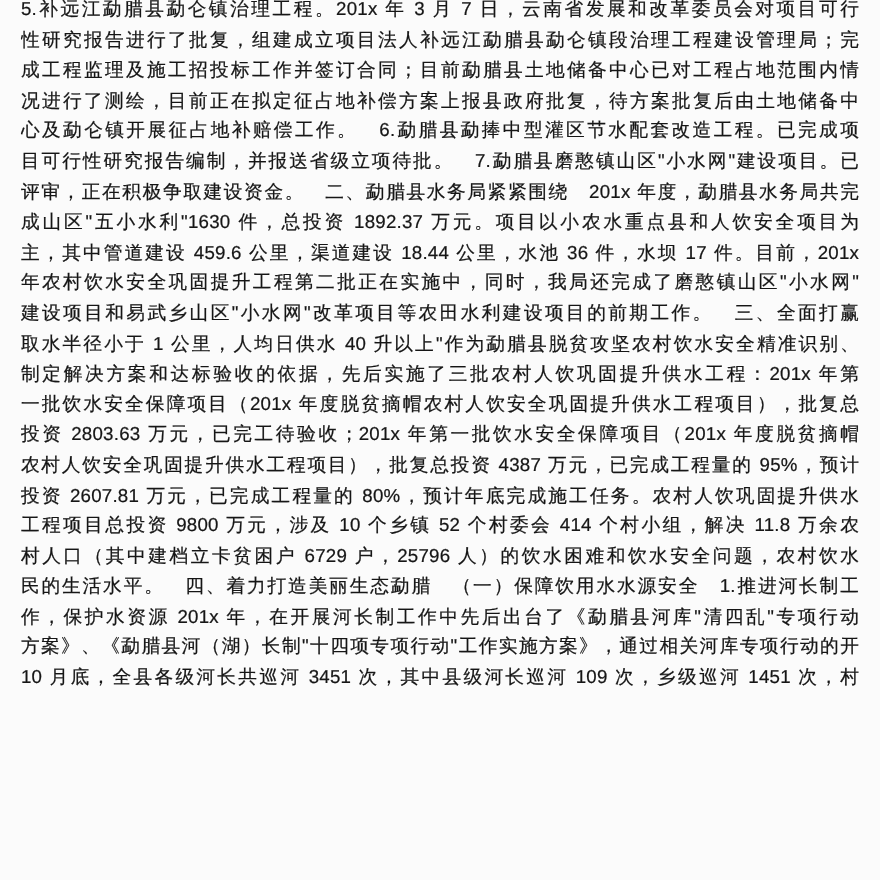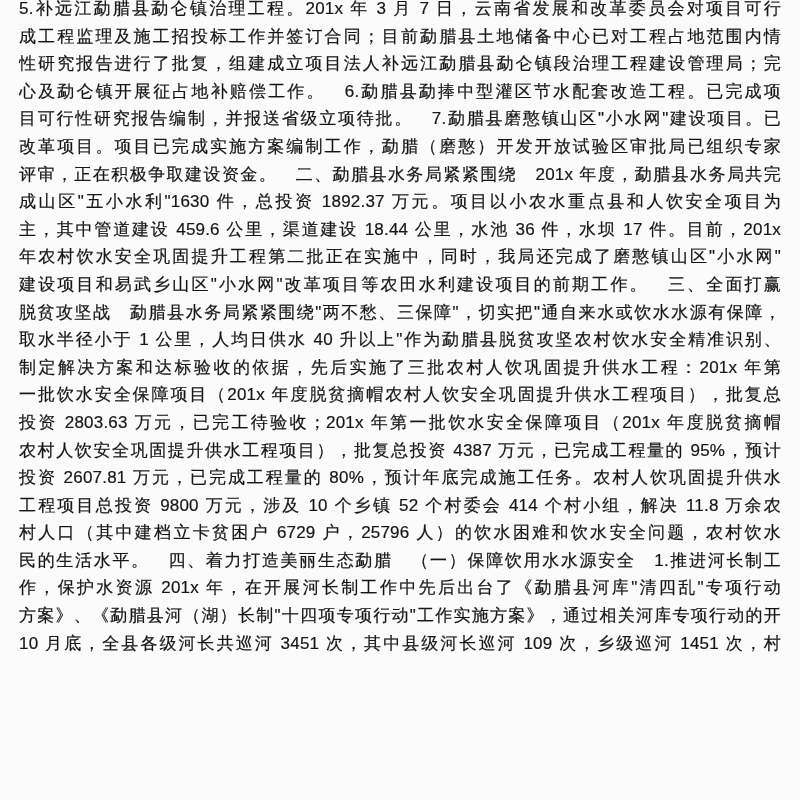--- a/index.html
+++ b/index.html
@@ -32,31 +32,30 @@
     text-align-last: justify;
     -webkit-text-stroke: 0.2px #161616;
   }
 </style>
 </head>
 <body>
 
 <div class="page">
   <div>
       <div class="text-line">5.补远江勐腊县勐仑镇治理工程。201x 年 3 月 7 日，云南省发展和改革委员会对项目可行</div>
+      <div class="text-line">性研究报告进行了批复，组建成立项目法人补远江勐腊县勐仑镇段治理工程建设管理局；完</div>
       <div class="text-line">成工程监理及施工招投标工作并签订合同；目前勐腊县土地储备中心已对工程占地范围内情</div>
-      <div class="text-line">性研究报告进行了批复，组建成立项目法人补远江勐腊县勐仑镇段治理工程建设管理局；完</div>
+      <div class="text-line">况进行了测绘，目前正在拟定征占地补偿方案上报县政府批复，待方案批复后由土地储备中</div>
       <div class="text-line">心及勐仑镇开展征占地补赔偿工作。　6.勐腊县勐捧中型灌区节水配套改造工程。已完成项</div>
       <div class="text-line">目可行性研究报告编制，并报送省级立项待批。　7.勐腊县磨憨镇山区"小水网"建设项目。已</div>
-      <div class="text-line">改革项目。项目已完成实施方案编制工作，勐腊（磨憨）开发开放试验区审批局已组织专家</div>
       <div class="text-line">评审，正在积极争取建设资金。　二、勐腊县水务局紧紧围绕　201x 年度，勐腊县水务局共完</div>
       <div class="text-line">成山区"五小水利"1630 件，总投资 1892.37 万元。项目以小农水重点县和人饮安全项目为</div>
       <div class="text-line">主，其中管道建设 459.6 公里，渠道建设 18.44 公里，水池 36 件，水坝 17 件。目前，201x</div>
       <div class="text-line">年农村饮水安全巩固提升工程第二批正在实施中，同时，我局还完成了磨憨镇山区"小水网"</div>
       <div class="text-line">建设项目和易武乡山区"小水网"改革项目等农田水利建设项目的前期工作。　三、全面打赢</div>
-      <div class="text-line">脱贫攻坚战　勐腊县水务局紧紧围绕"两不愁、三保障"，切实把"通自来水或饮水水源有保障，</div>
       <div class="text-line">取水半径小于 1 公里，人均日供水 40 升以上"作为勐腊县脱贫攻坚农村饮水安全精准识别、</div>
       <div class="text-line">制定解决方案和达标验收的依据，先后实施了三批农村人饮巩固提升供水工程：201x 年第</div>
       <div class="text-line">一批饮水安全保障项目（201x 年度脱贫摘帽农村人饮安全巩固提升供水工程项目），批复总</div>
       <div class="text-line">投资 2803.63 万元，已完工待验收；201x 年第一批饮水安全保障项目（201x 年度脱贫摘帽</div>
       <div class="text-line">农村人饮安全巩固提升供水工程项目），批复总投资 4387 万元，已完成工程量的 95%，预计</div>
       <div class="text-line">投资 2607.81 万元，已完成工程量的 80%，预计年底完成施工任务。农村人饮巩固提升供水</div>
       <div class="text-line">工程项目总投资 9800 万元，涉及 10 个乡镇 52 个村委会 414 个村小组，解决 11.8 万余农</div>
       <div class="text-line">村人口（其中建档立卡贫困户 6729 户，25796 人）的饮水困难和饮水安全问题，农村饮水</div>
       <div class="text-line">民的生活水平。　四、着力打造美丽生态勐腊　（一）保障饮用水水源安全　1.推进河长制工</div>
       <div class="text-line">作，保护水资源 201x 年，在开展河长制工作中先后出台了《勐腊县河库"清四乱"专项行动</div>

